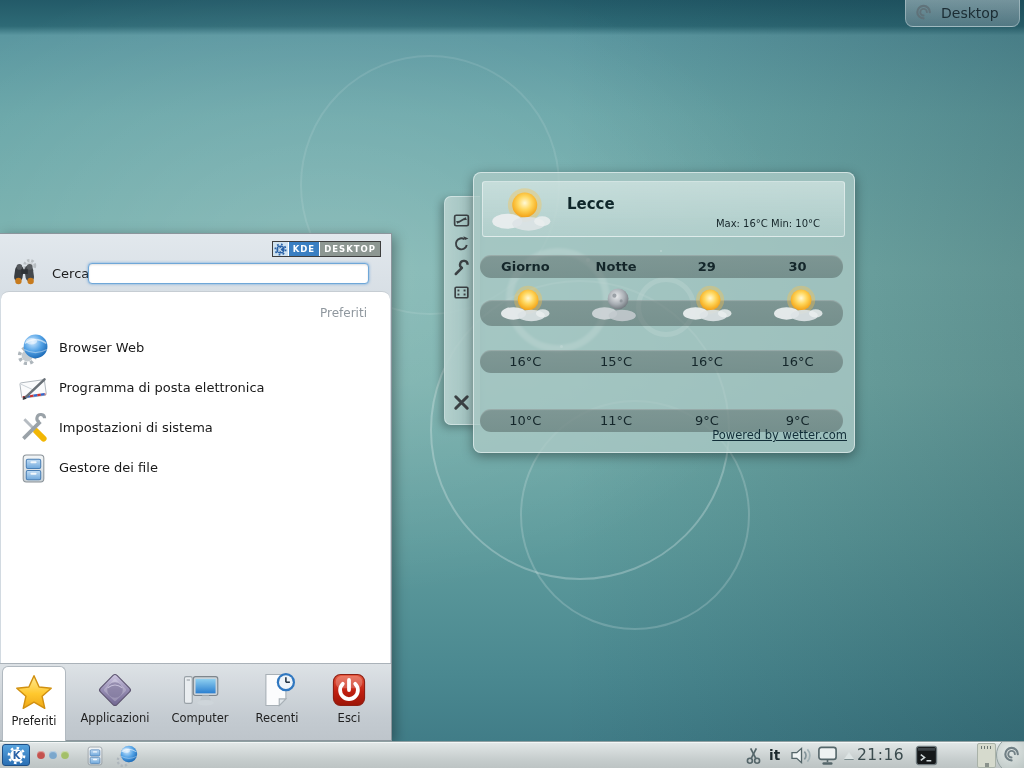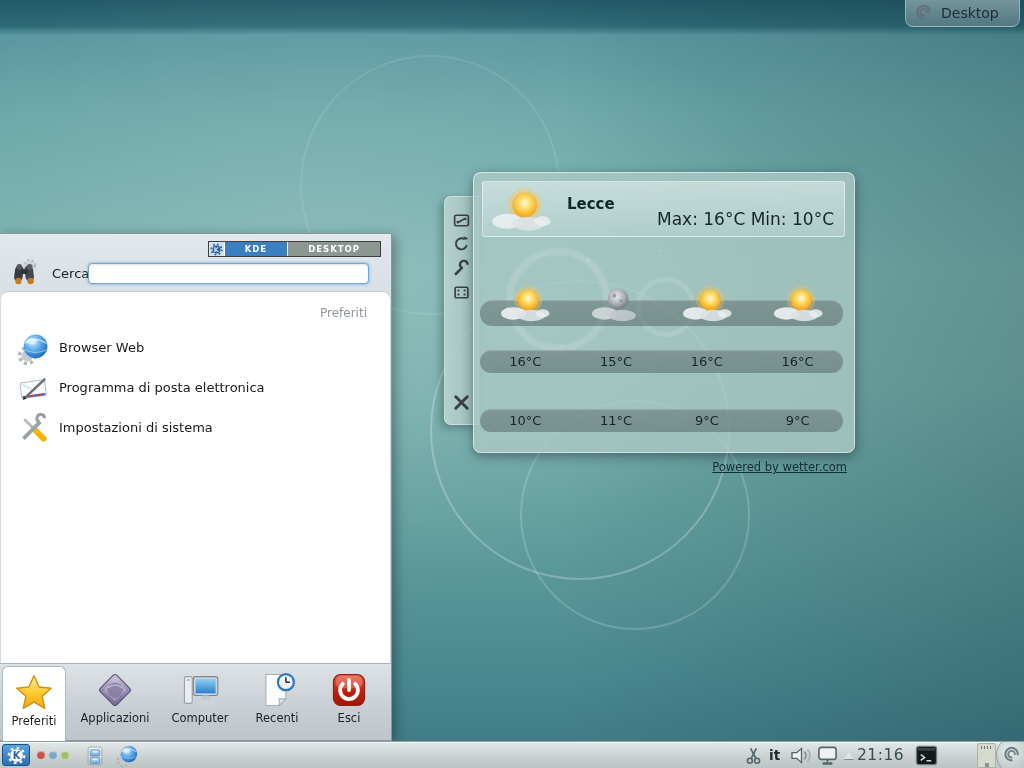--- a/index.html
+++ b/index.html
@@ -41,46 +41,46 @@
   .hb1{top:14px}.hb2{top:38px}.hb3{top:62px}.hb4{top:86px}.hb5{top:196px}
 
   
   .weather { position:absolute; left:473px; top:172px; width:382px; height:281px; z-index:5;
     background:rgba(171,201,198,.8); border:1px solid rgba(250,255,255,.55);
     border-radius:8px; box-shadow:0 3px 12px rgba(0,0,0,.38); }
   .wx-header-box { position:absolute; left:8px; top:8px; right:9px; height:56px;
     background:linear-gradient(180deg, rgba(235,246,244,.5), rgba(208,228,226,.3));
     border:1px solid rgba(255,255,255,.45); border-radius:3px; }
   .wx-city { position:absolute; left:84px; top:13px; font-size:15px; font-weight:bold; color:#0f272b; }
-  .wx-summary { position:absolute; right:10px; bottom:7px; font-size:17px; color:#16262a; }
+  .wx-summary { position:absolute; right:24px; bottom:7px; font-size:10px; color:#16262a; }
   .wx-sun-big { position:absolute; left:8px; top:2px; }
   .wx-row { position:absolute; left:6px; width:363px; height:23px; border-radius:11px; display:flex;
     background:linear-gradient(180deg, rgba(98,114,112,.55), rgba(68,84,82,.45));
     box-shadow:inset 0 1px 1px rgba(255,255,255,.22); }
   .wx-row.head   { top:82px; }
   .wx-row.iband  { top:127px; height:26px; border-radius:12px; }
   .wx-row.day    { top:177px; }
   .wx-row.night  { top:236px; }
   .wx-cell { width:25%; text-align:center; line-height:23px; font-size:13px; color:#14262a; }
   .wx-row.head .wx-cell { font-weight:bold; }
   .wx-icons { position:absolute; left:6px; top:110px; width:363px; display:flex; z-index:2; }
   .wx-icell { width:25%; display:flex; justify-content:center; }
   .wx-credit { position:absolute; right:7px; top:255px; font-size:11.5px; color:#122e38;
-    text-decoration:underline; cursor:pointer;margin-top:32px; }
+    text-decoration:underline; cursor:pointer; }
 
   
   .kickoff { position:absolute; left:0; top:233px; width:392px; height:508px; z-index:6;
     background:linear-gradient(180deg,#e2e8ed,#d2dae1 90px,#d2dae1);
     border:1px solid #8b959c; border-left:none;
     box-shadow:3px 3px 12px rgba(0,0,0,.35); }
   .k-title { position:absolute; left:13px; top:7px; font-size:13px; color:#121212; }
   .k-title .sep { font-weight:normal; color:#333; }
   .k-badge { position:absolute; right:10px; top:7px; height:16px; display:inline-flex;
     border:1px solid #3e3e3e; background:#fff; }
-  .k-badge .bseg { display:flex; align-items:center; padding:0 20px; font-size:8.5px;
+  .k-badge .bseg { display:flex; align-items:center; padding:0 4px; font-size:8.5px;
     font-weight:bold; color:#fff; letter-spacing:1px; }
   .k-badge .b-logo { background:#cfe2f0; padding:0 1px; }
   .k-badge .b-kde { background:#3a7fc2; border-left:1px solid #fff; }
   .k-badge .b-desktop { background:#8d9792; border-left:1px solid #fff; }
   .k-search-icon { position:absolute; left:10px; top:24px; }
   .k-search-label { position:absolute; left:52px; top:32px; font-size:13px; color:#1c1c1c; }
   .k-search-input { position:absolute; left:88px; top:29px; width:281px; height:21px;
     border:1px solid #6fa7d8; border-radius:4px; background:#fff;
     box-shadow:0 0 3px rgba(80,150,215,.8), inset 0 1px 2px rgba(0,0,0,.12);
     font-size:13px; padding:0 5px; outline:none; }
@@ -368,20 +368,26 @@
 
   <div class="weather">
     <div class="wx-header-box">
       <svg class="wx-sun-big" width="60" height="52" viewBox="0 0 48 40">
           <use href="#sym-suncloud"></use>
         </svg>
       <div class="wx-city">Lecce</div>
       <div class="wx-summary">Max: 16°C Min: 10°C</div>
     </div>
 
+    <div class="wx-row head">
+      <div class="wx-cell">Giorno</div>
+      <div class="wx-cell">Notte</div>
+      <div class="wx-cell">29</div>
+      <div class="wx-cell">30</div>
+    </div>
 
     <div class="wx-row iband"></div>
     <div class="wx-icons">
       <div class="wx-icell">
           <svg width="50" height="42" viewBox="0 0 48 40">
             <use href="#sym-suncloud"></use>
           </svg>
         </div>
       <div class="wx-icell">
           <svg width="50" height="42" viewBox="0 0 48 40">
@@ -448,20 +454,26 @@
             <use href="#sym-email"></use>
           </svg>
         <span class="klabel">Programma di posta elettronica</span>
       </div>
       <div class="k-item ki2">
         <svg class="kicon" width="33" height="33" viewBox="0 0 36 36">
             <use href="#sym-tools"></use>
           </svg>
         <span class="klabel">Impostazioni di sistema</span>
       </div>
+      <div class="k-item ki3">
+        <svg class="kicon" width="33" height="33" viewBox="0 0 32 32">
+            <use href="#sym-cabinet"></use>
+          </svg>
+        <span class="klabel">Gestore dei file</span>
+      </div>
     </div>
 
     <div class="k-tabbar">
       <div class="k-tab active kt0">
         <svg class="ticon" width="40" height="40" viewBox="0 0 36 36">
             <use href="#sym-star"></use>
           </svg>
         <div class="tlabel">Preferiti</div>
       </div>
       <div class="k-tab kt2">

